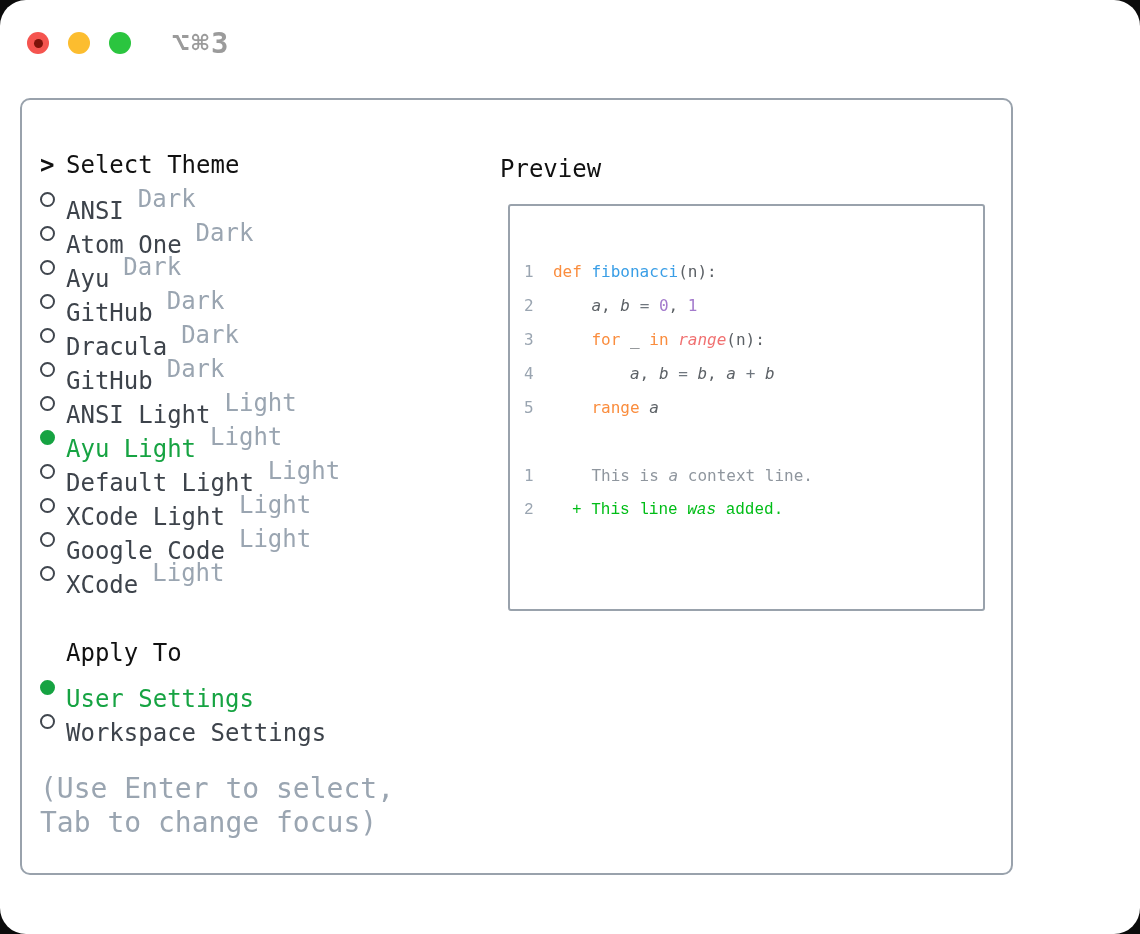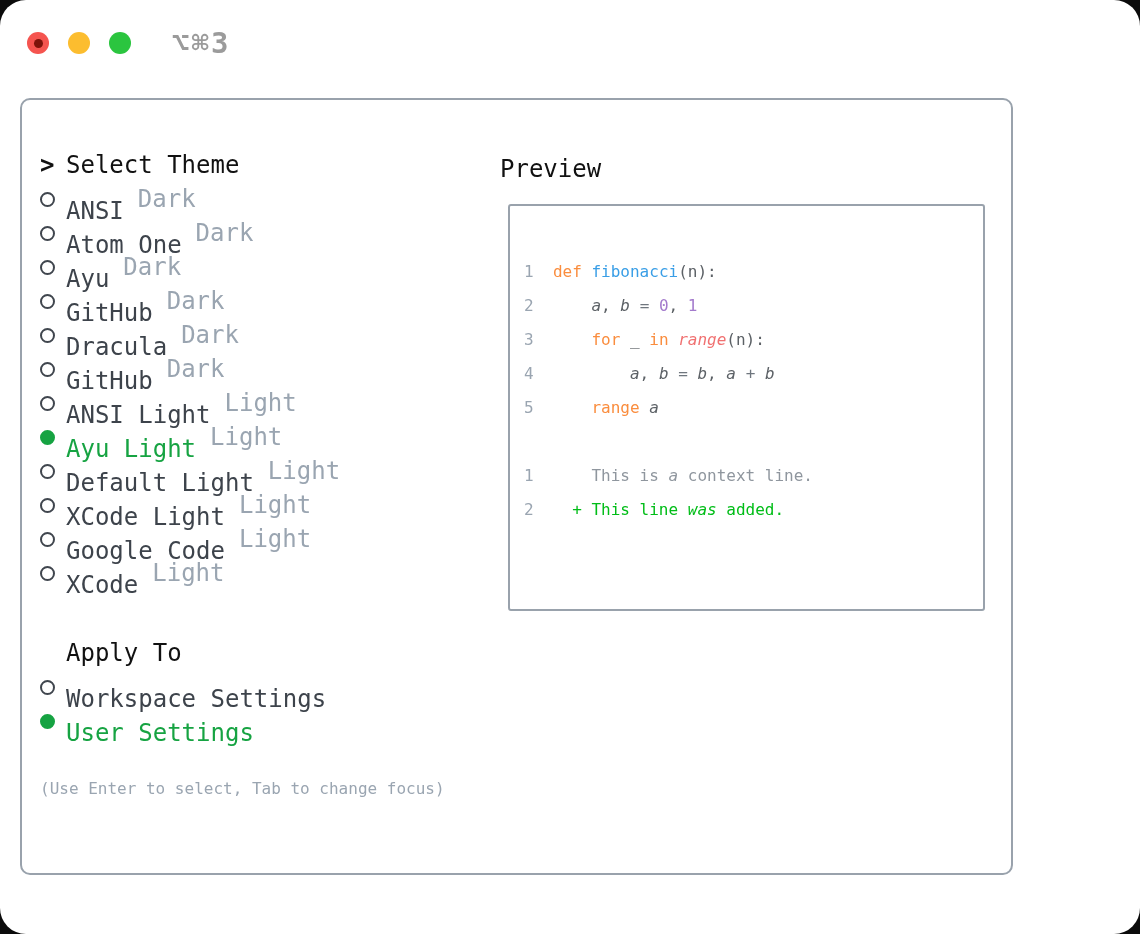--- a/index.html
+++ b/index.html
@@ -27,37 +27,37 @@
   .hdr{font-weight:normal;color:var(--heading-black);}
   .plain-hdr{color:var(--heading-black);padding-left:26px;}
 
   .bullet{width:15px;height:15px;border-radius:50%;box-sizing:border-box;border:2px solid #40464e;background:transparent;}
   .bullet.filled{background:var(--accent-green);border-color:var(--accent-green);}
   .t-name{color:var(--text-dark);margin-top:24px;}
   .row.selected .t-name{color:var(--accent-green);}
   .t-variant{color:var(--muted-gray);margin-left:14px;}
 
   .apply-hdr{margin-top:46px;}
-  .hint{margin-top:34px;width:420px;font-size:16px;line-height:34px;color:var(--muted-gray);white-space:normal;}
+  .hint{margin-top:34px;width:420px;font-size:28px;line-height:34px;color:var(--muted-gray);white-space:normal;}
 
   
   .preview-box{margin-left:8px;margin-top:18px;width:477px;height:407px;box-sizing:border-box;
                border:2px solid var(--panel-border);border-radius:3px;background:#fff;
                padding:49px 0 0 14px;overflow:hidden;}
   .code-line{height:34px;font-size:16px;white-space:pre;color:var(--syntax-default);display:block;line-height:34px;}
   .lnum{color:var(--muted-gray);}
   .kw{color:var(--syntax-keyword);}
   .fn{color:var(--syntax-function);}
   .sp{color:var(--syntax-special);font-style:italic;}
   .pnum{color:var(--syntax-number);}
   .op{color:var(--syntax-operator);}
   .it{font-style:italic;}
   .code-line.ctx{color:var(--diff-context);}
   .code-line.del{color:var(--diff-deleted);}
-  .code-line.add{color:var(--diff-added);}
+  .code-line.add{color:var(--diff-added);font-family:Liberation Mono, monospace;}
 </style>
 </head>
 <body>
 
 <div class="card">
 
   <div class="titlebar">
     <span class="light red">
         <span class="dot"></span>
       </span>
@@ -85,22 +85,22 @@
           <div class="line row selected"><span class="marker"><span class="bullet filled"></span></span><span class="t-name">Ayu Light</span><span class="t-variant">Light</span></div>
           <div class="line row"><span class="marker"><span class="bullet"></span></span><span class="t-name">Default Light</span><span class="t-variant">Light</span></div>
           <div class="line row"><span class="marker"><span class="bullet"></span></span><span class="t-name">XCode Light</span><span class="t-variant">Light</span></div>
           <div class="line row"><span class="marker"><span class="bullet"></span></span><span class="t-name">Google Code</span><span class="t-variant">Light</span></div>
           <div class="line row"><span class="marker"><span class="bullet"></span></span><span class="t-name">XCode</span><span class="t-variant">Light</span></div>
         </div>
 
       <div class="line plain-hdr apply-hdr">Apply To</div>
 
       <div id="apply-list">
+          <div class="line row selected"><span class="marker"><span class="bullet filled"></span></span><span class="t-name">User Settings</span></div>
           <div class="line row"><span class="marker"><span class="bullet"></span></span><span class="t-name">Workspace Settings</span></div>
-          <div class="line row selected"><span class="marker"><span class="bullet filled"></span></span><span class="t-name">User Settings</span></div>
         </div>
 
       <div class="hint">(Use Enter to select, Tab to change focus)</div>
     </div>
 
     <div class="right-col">
       <div class="line hdr">Preview</div>
       <div class="preview-box" id="preview-box">
           <div class="code-line"><span class="lnum">1  </span><span class="kw">def</span><span> </span><span class="fn">fibonacci</span><span>(n):</span></div>
           <div class="code-line"><span class="lnum">2  </span><span>    </span><span class="it">a</span><span>, </span><span class="it">b</span><span> </span><span class="op">=</span><span> </span><span class="pnum">0</span><span>, </span><span class="pnum">1</span></div>

